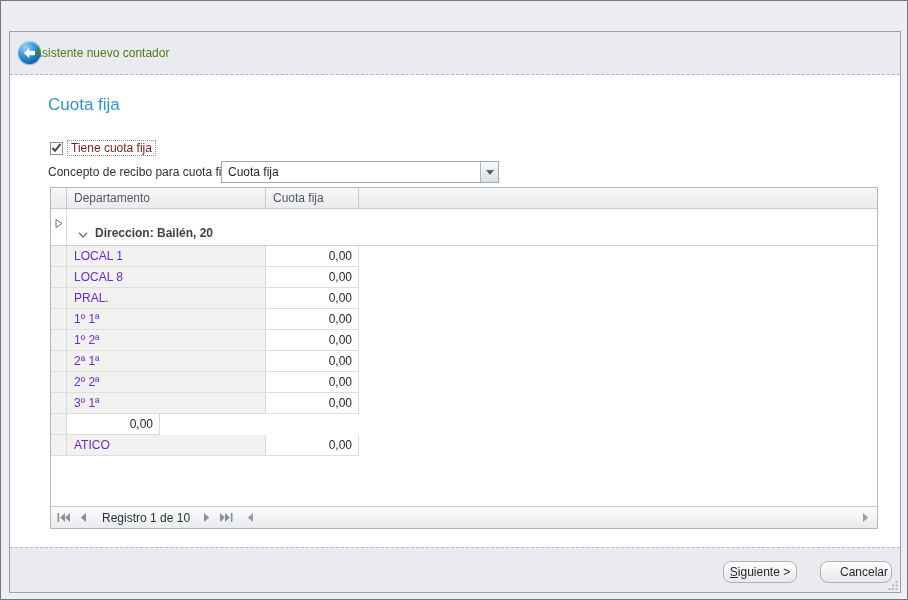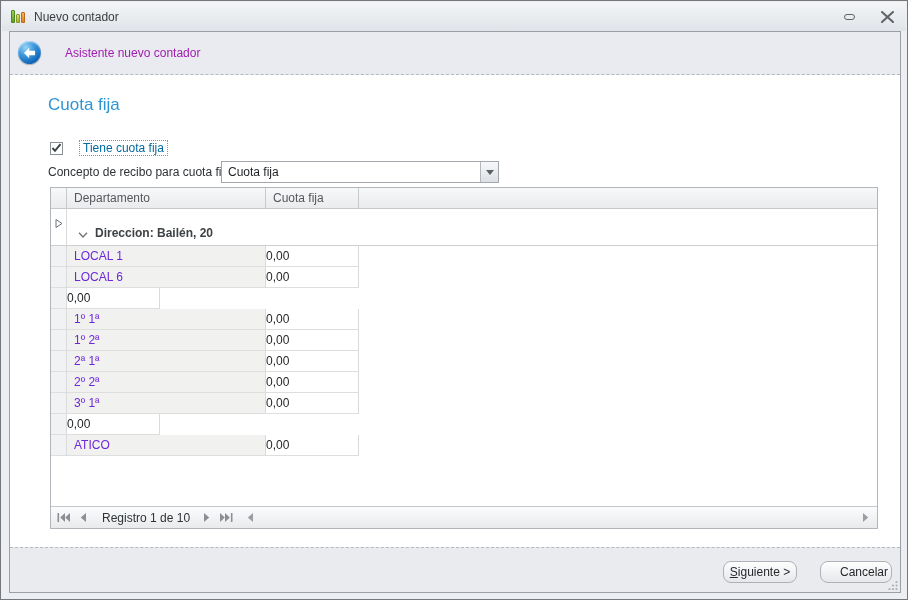--- a/index.html
+++ b/index.html
@@ -38,31 +38,31 @@
   .wiz-header {
     position:absolute; left:0; top:0; right:0; height:43px;
     background:#e9ebf1; border-bottom:1px dashed #b4b9c0;
   }
   .back-btn {
     position:absolute; left:8px; top:9px; width:23px; height:23px; border-radius:50%;
     background:radial-gradient(circle at 34% 28%, #9bd4f5 0%, #3f9ce0 35%, #1268b8 70%, #0a4a8f 100%);
     box-shadow:inset 0 1px 2px rgba(255,255,255,.7), 0 1px 1px rgba(0,0,0,.25);
     display:flex; align-items:center; justify-content:center;
   }
-  .wiz-title { position:absolute; left:55px; top:0; height:43px; line-height:43px; color:#a21caf; }
+  .wiz-title { position:absolute; left:24px; top:0; height:43px; line-height:43px; color:#4d7c0f; }
 
   
   .page-title { position:absolute; left:38px; top:63px; font-size:17px; color:#2e95d3; }
 
   .check-row { position:absolute; left:40px; top:108px; display:flex; align-items:center; }
   .checkbox {
     width:13px; height:13px; background:#fff; border:1px solid #8b9095;
     display:flex; align-items:center; justify-content:center;
   }
-  .check-label { margin-left:16px; border:1px dotted #8d9196; padding:0 3px; line-height:14px; color:#0369a1; }
+  .check-label { margin-left:4px; border:1px dotted #8d9196; padding:0 3px; line-height:14px; color:#7f1d1d; }
 
   .combo-row { position:absolute; left:38px; top:129px; height:22px; }
   .combo-label { position:absolute; left:0; top:0; height:22px; line-height:22px; white-space:nowrap; color:#2e3235; }
   .combobox {
     position:absolute; left:173px; top:0; width:278px; height:22px;
     background:#fff; border:1px solid #a3a7ac;
   }
   .combo-value { position:absolute; left:6px; top:0; height:20px; line-height:20px; color:#1e2124; }
   .combo-btn {
     position:absolute; right:0; top:0; width:18px; height:20px;
@@ -89,21 +89,21 @@
   .row-arrow { position:absolute; left:4px; top:10px; }
   .group-caption { position:absolute; left:44px; bottom:5px; font-weight:bold; color:#3e4245; }
   .group-chevron { position:absolute; left:27px; bottom:7px; }
 
   .g-rows { position:absolute; left:0; top:58px; right:0; }
   .g-row { display:flex; height:21px; }
   .g-ind { width:16px; background:#f1f2f3; border-right:1px solid #d8dadc; border-bottom:1px solid #dddfde; }
   .g-dept { width:199px; background:#f1f2ef; border-right:1px solid #d8dadc; border-bottom:1px solid #dddfde;
     padding-left:7px; line-height:20px; color:#6d28d9; }
   .g-val { width:93px; background:#fff; border-right:1px solid #d8dadc; border-bottom:1px solid #dddfde;
-    padding-right:6px; line-height:20px; color:#1e2124; }
+    text-align:right; padding-right:6px; line-height:20px; color:#1e2124; }
   .g-fill { flex:1; }
 
   .g-navigator {
     position:absolute; left:0; bottom:0; right:0; height:22px;
     background:linear-gradient(#fbfcfd,#e8eaec); border-top:1px solid #c6c9cc;
     display:flex; align-items:center;
   }
   .nav-btn { display:flex; align-items:center; justify-content:center; height:100%; padding:0 4px; }
   .nav-first { margin-left:2px; } .nav-prev { margin-left:2px; }
   .nav-label { margin:0 8px 0 12px; color:#2f3336; white-space:nowrap; }
@@ -126,38 +126,20 @@
   .btn-cancel { right:8px; width:72px;padding-left:16px; }
   .btn-label { display:block; line-height:20px; }
   .btn-next .btn-label::first-letter { text-decoration:underline; }
   .resize-grip { position:absolute; right:2px; bottom:2px; }
 </style>
 </head>
 <body>
 
 <div class="window">
 
-  <div class="titlebar">
-    <div class="app-icon">
-      <div class="bar b1"></div>
-        <div class="bar b2"></div>
-        <div class="bar b3"></div>
-    </div>
-    <div class="titlebar-title">Nuevo contador</div>
-    <div class="titlebar-controls">
-      <div class="ctl">
-        <div class="min-glyph"></div>
-      </div>
-      <div class="ctl">
-        <svg width="13" height="12" viewBox="0 0 13 12">
-          <path d="M1 1 L12 11 M12 1 L1 11" stroke="#5f6266" stroke-width="2" fill="none" stroke-linecap="round"></path>
-        </svg>
-      </div>
-    </div>
-  </div>
 
   <div class="panel">
 
     <div class="wiz-header">
       <div class="back-btn">
         <svg width="13" height="12" viewBox="0 0 13 12">
           <path d="M6.2 0.8 L1 6 L6.2 11.2 L6.2 8.2 L12 8.2 L12 3.8 L6.2 3.8 Z" fill="#ffffff"></path>
         </svg>
       </div>
       <div class="wiz-title">Asistente nuevo contador</div>
@@ -209,27 +191,28 @@
 
           <div class="g-row">
             <div class="g-ind"></div>
             <div class="g-dept">LOCAL 1</div>
             <div class="g-val">0,00</div>
             <div class="g-fill"></div>
           </div>
 
           <div class="g-row">
             <div class="g-ind"></div>
-            <div class="g-dept">LOCAL 6</div>
-            <div class="g-val">0,00</div>
-            <div class="g-fill"></div>
-          </div>
-
-          <div class="g-row">
-            <div class="g-ind"></div>
+            <div class="g-dept">LOCAL 8</div>
+            <div class="g-val">0,00</div>
+            <div class="g-fill"></div>
+          </div>
+
+          <div class="g-row">
+            <div class="g-ind"></div>
+            <div class="g-dept">PRAL.</div>
             <div class="g-val">0,00</div>
             <div class="g-fill"></div>
           </div>
 
           <div class="g-row">
             <div class="g-ind"></div>
             <div class="g-dept">1º 1ª</div>
             <div class="g-val">0,00</div>
             <div class="g-fill"></div>
           </div>

